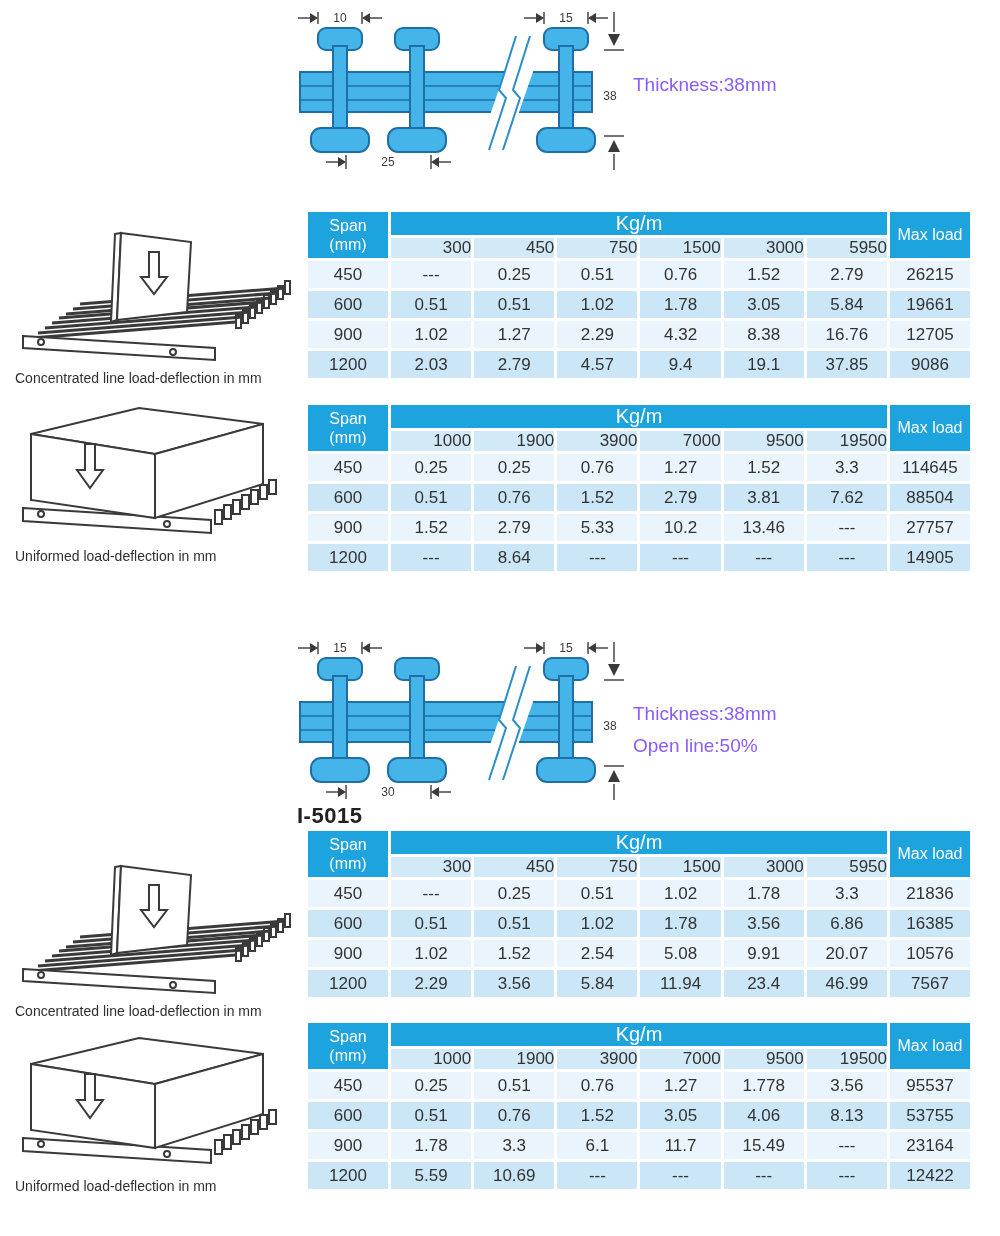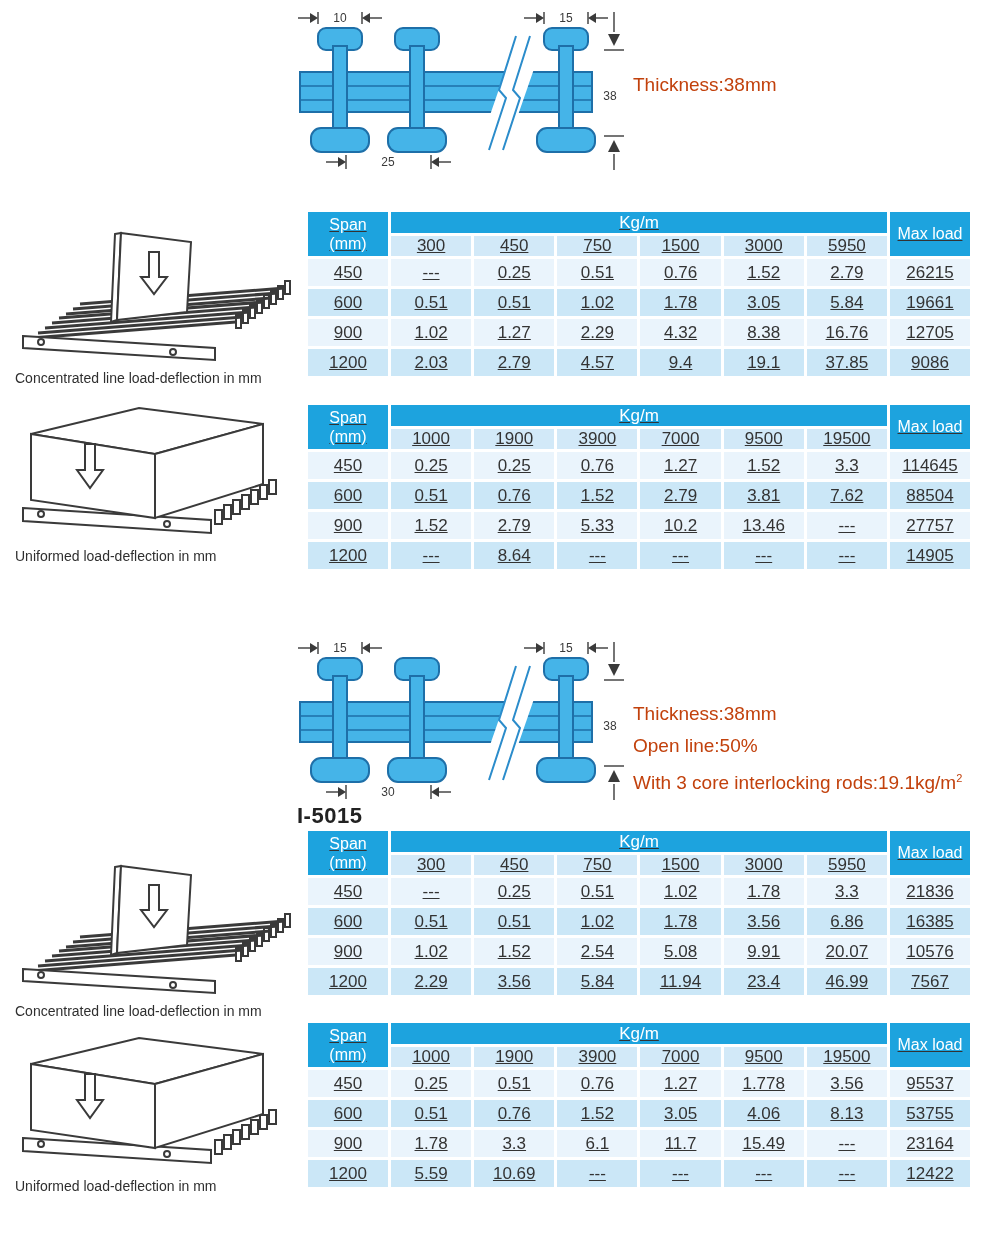--- a/index.html
+++ b/index.html
@@ -20,33 +20,33 @@
   .xsec{width:340px;height:164px;}
   .beamfill{fill:var(--fig-fill);stroke:var(--fig-stroke);stroke-width:2;}
   .bandline{stroke:var(--fig-stroke);stroke-width:1.6;}
   .dimline{stroke:#3a3a3a;stroke-width:1.4;fill:none;}
   .dimarrow{fill:#3a3a3a;stroke:none;}
   .dimtext{font-size:12px;fill:#3a3a3a;text-anchor:middle;font-family:"Liberation Sans",sans-serif;}
   .gapwhite{fill:#fff;stroke:none;}
   .slash{stroke:#2b8ccb;stroke-width:2;fill:none;}
 
   
-  .notes{font-size:19px;line-height:32px;color:#c2410c;white-space:nowrap;}
+  .notes{font-size:19px;line-height:32px;color:#8b5cf6;white-space:nowrap;}
   .notes sup{font-size:11px;}
 
   
   .model-title{font-size:22px;font-weight:bold;color:#222;letter-spacing:.5px;}
 
   
-  table.load-table{border-collapse:separate;border-spacing:3px;width:668px;table-layout:fixed;font-size:17px;color:#333;text-decoration:underline;}
+  table.load-table{border-collapse:separate;border-spacing:3px;width:668px;table-layout:fixed;font-size:17px;color:#333;}
   table.load-table th,table.load-table td{text-align:center;padding:0;font-weight:normal;vertical-align:middle;}
   th.span-h,th.max-h{background:var(--blue);color:#fff;font-size:16px;width:80px;}
   th.span-h div{line-height:19px;}
-  th.kgm-h{background:var(--blue);color:#fff;font-size:17px;height:21px;}
-  tr.subhead th{background:var(--subhead);height:16px;}
+  th.kgm-h{background:var(--blue);color:#fff;font-size:20px;height:21px;}
+  tr.subhead th{background:var(--subhead);height:16px;text-align:right;}
   tbody tr{height:27px;}
   tbody tr:nth-child(odd) td{background:var(--row-light);}
   tbody tr:nth-child(even) td{background:var(--row-dark);}
 
   
   .fig{width:280px;text-align:left;}
   .fig .caption{font-size:14px;color:#2f2f2f;margin-top:2px;}
   .lineart{fill:#fff;stroke:#3a3a3a;stroke-width:2;}
   .bar{stroke:#3a3a3a;stroke-width:3;}
 </style>
@@ -348,21 +348,20 @@
       <text class="dimtext" x="312" y="92">38</text>
       <line class="dimline" x1="306" y1="128" x2="326" y2="128"></line>
       <polygon class="dimarrow" points="310,144 322,144 316,132"></polygon>
       <line class="dimline" x1="316" y1="146" x2="316" y2="162"></line>
     </g>
   </svg>
 
   <div class="abs notes" style="left:633px;top:698px;">
     <div>Thickness:38mm</div>
     <div>Open line:50%</div>
-    <div><span>With 3 core interlocking rods:19.1kg/m</span><sup>2</sup></div>
   </div>
 
   <div class="abs model-title" style="left:297px;top:803px;">I-5015</div>
 
   <table class="abs load-table" style="left:305px;top:828px;">
       <thead>
         <tr>
           <th class="span-h" rowspan="2">
             <div>Span</div>
             <div>(mm)</div>

